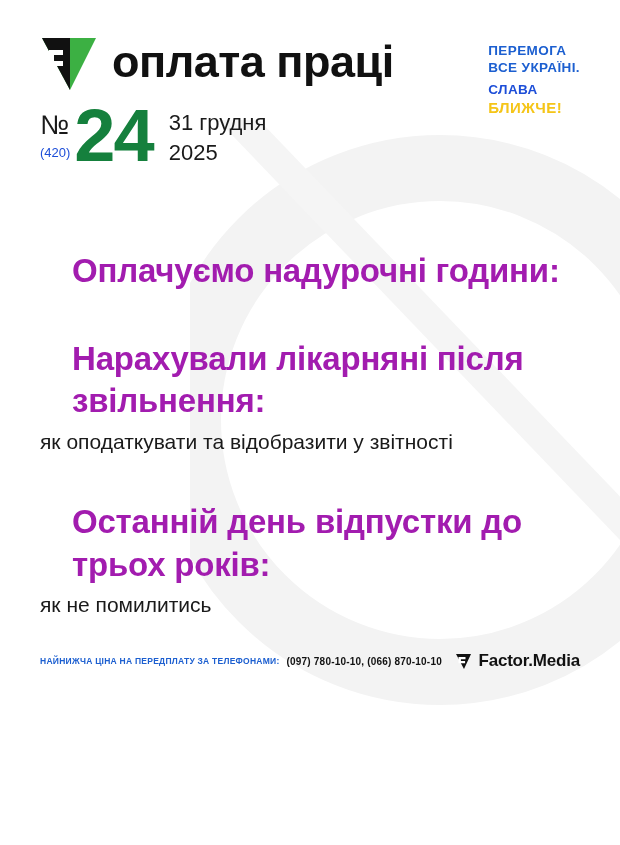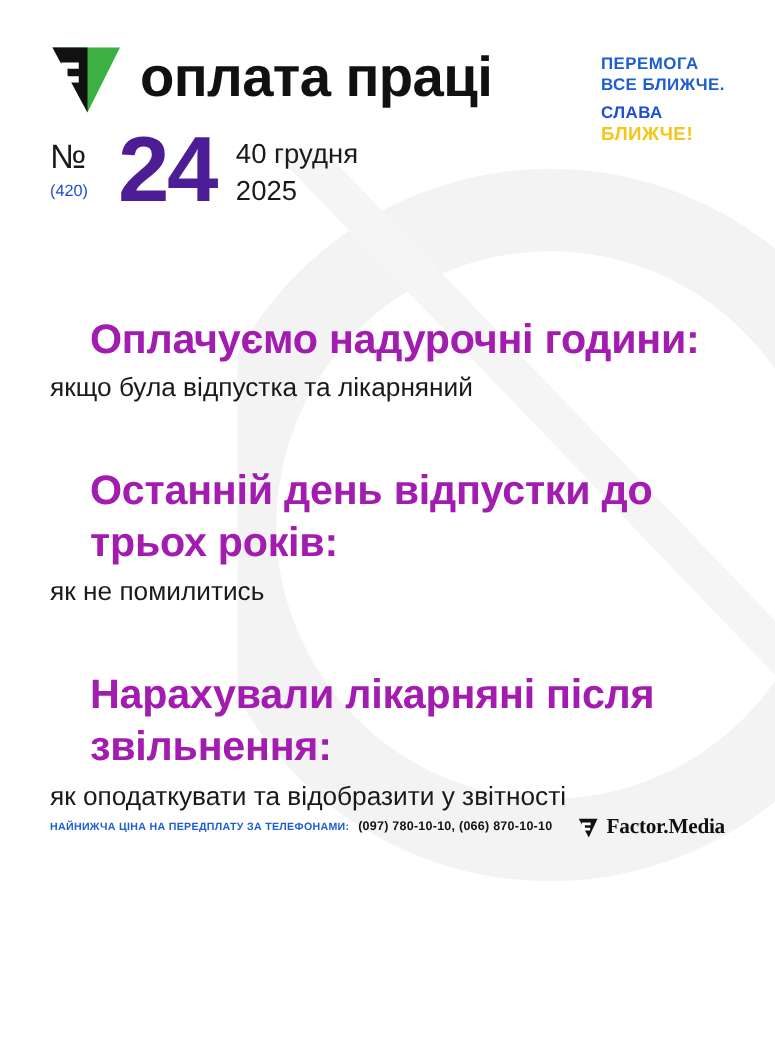--- a/index.html
+++ b/index.html
@@ -106,23 +106,23 @@
     line-height: 1;
   }
   .issue-no .sub {
     font-size: 13px;
     color: #1d4ed8;
     margin-top: 6px;
   }
   .issue-num {
     font-size: 74px;
     font-weight: bold;
-    color: #4c1d95;
+    color: #15803d;
     line-height: 0.92;
-    margin: -4px 0 0 24px;
+    margin: -4px 0 0 4px;
     letter-spacing: -2px;
   }
   .issue-date {
     margin: 2px 0 0 16px;
     font-size: 22px;
     color: #1a1a1a;
     line-height: 1.35;
   }
 
   
@@ -168,22 +168,21 @@
   .footer-phones {
     font-size: 10px;
     font-weight: bold;
     color: #111111;
     margin-left: 7px;
     letter-spacing: 0.2px;
   }
   .footer-brand {
     margin-left: auto;
     display: flex;
-    align-items: flex-end;
-    font-family: Liberation Serif, serif;
+    align-items: center;
   }
   .footer-brand .fmark {
     width: 17px;
     height: 17px;
     margin-right: 6px;
   }
   .footer-brand .fname {
     font-size: 17px;
     font-weight: bold;
     color: #111111;
@@ -215,53 +214,52 @@
       <div class="logo-mark">
         <svg width="58" height="56" viewBox="0 0 58 56" xmlns="http://www.w3.org/2000/svg">
           <path d="M2 2 H56 L30 54 Z" fill="#3cb043"></path>
           <path d="M2 2 H30 V54 Z" fill="#111111"></path>
           <path d="M9 14 h14 v5 h-9 v6 h9 v5 h-14 z" fill="#ffffff"></path>
         </svg>
       </div>
       <div class="logo-title">оплата праці</div>
       <div class="slogan">
         <div class="l1">ПЕРЕМОГА</div>
-        <div class="l2">ВСЕ БЛИЖЧЕ.</div>
+        <div class="l2">ВСЕ УКРАЇНІ.</div>
         <div class="l3">СЛАВА</div>
         <div class="l4">БЛИЖЧЕ!</div>
       </div>
     </div>
 
     <div class="issue">
       <div class="issue-no">
         <div class="hash">№</div>
         <div class="sub">(420)</div>
       </div>
       <div class="issue-num">24</div>
       <div class="issue-date">
-        <div>40 грудня</div>
+        <div>31 грудня</div>
         <div>2025</div>
       </div>
     </div>
 
     <div class="articles">
 
       <div class="article">
         <div class="article-title">Оплачуємо надурочні години:</div>
-        <div class="article-sub">якщо була відпустка та лікарняний</div>
+      </div>
+
+      <div class="article">
+        <div class="article-title">Нарахували лікарняні після звільнення:</div>
+        <div class="article-sub">як оподаткувати та відобразити у звітності</div>
       </div>
 
       <div class="article">
         <div class="article-title">Останній день відпустки до трьох років:</div>
         <div class="article-sub">як не помилитись</div>
-      </div>
-
-      <div class="article">
-        <div class="article-title">Нарахували лікарняні після звільнення:</div>
-        <div class="article-sub">як оподаткувати та відобразити у звітності</div>
       </div>
 
     </div>
   </div>
 
   <div class="footer">
     <div class="footer-label">Найнижча ціна на передплату за телефонами:</div>
     <div class="footer-phones">(097) 780-10-10, (066) 870-10-10</div>
     <div class="footer-brand">
       <div class="fmark">

